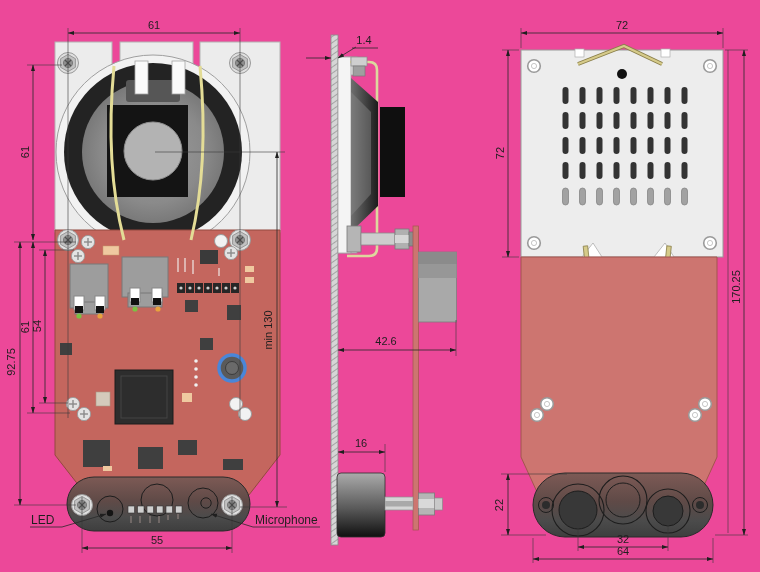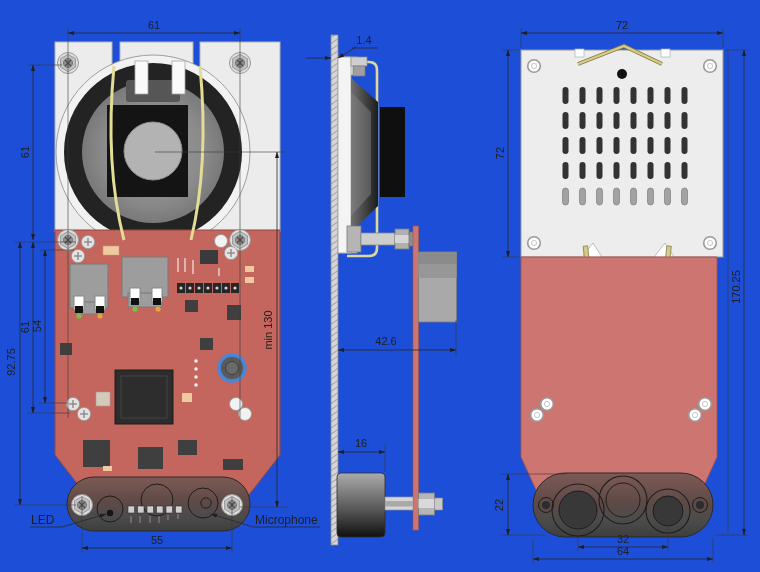--- a/index.html
+++ b/index.html
@@ -1,16 +1,16 @@
 <!DOCTYPE html>
 <html><head>
 <meta charset="utf-8">
 <style>
   html,body{margin:0;padding:0;background:#ffffff;}
-  #canvas{position:relative;width:760px;height:572px;background:#1d4ed8;overflow:hidden;
+  #canvas{position:relative;width:760px;height:572px;background:#ec4899;overflow:hidden;
           font-family:"Liberation Sans", sans-serif;}
   svg{display:block;}
   .dim   {stroke:#2a2a2a;stroke-width:0.8;fill:none;}
   .ext   {stroke:#3a3a3a;stroke-width:0.6;fill:none;}
   .dimtxt{fill:#1f1f1f;font-size:11px;font-family:"Liberation Sans",sans-serif;}
   .lbltxt{fill:#1f1f1f;font-size:12px;font-family:"Liberation Sans",sans-serif;}
   .mid{text-anchor:middle;}
 </style>
 </head>
 <body>

